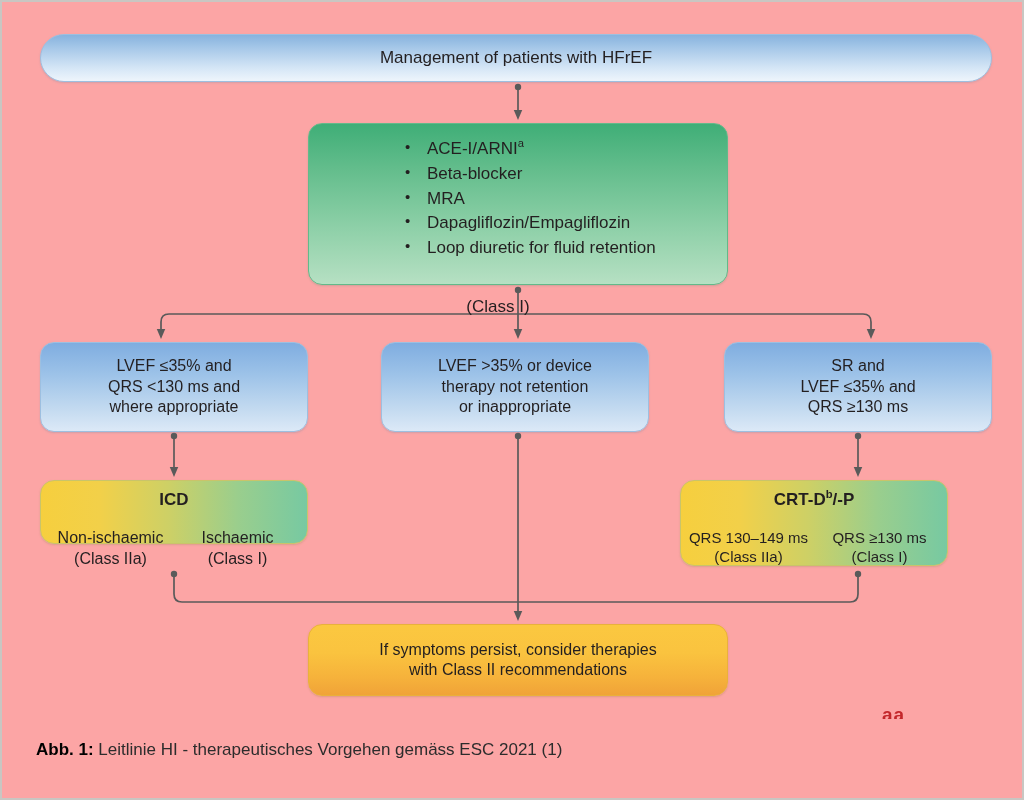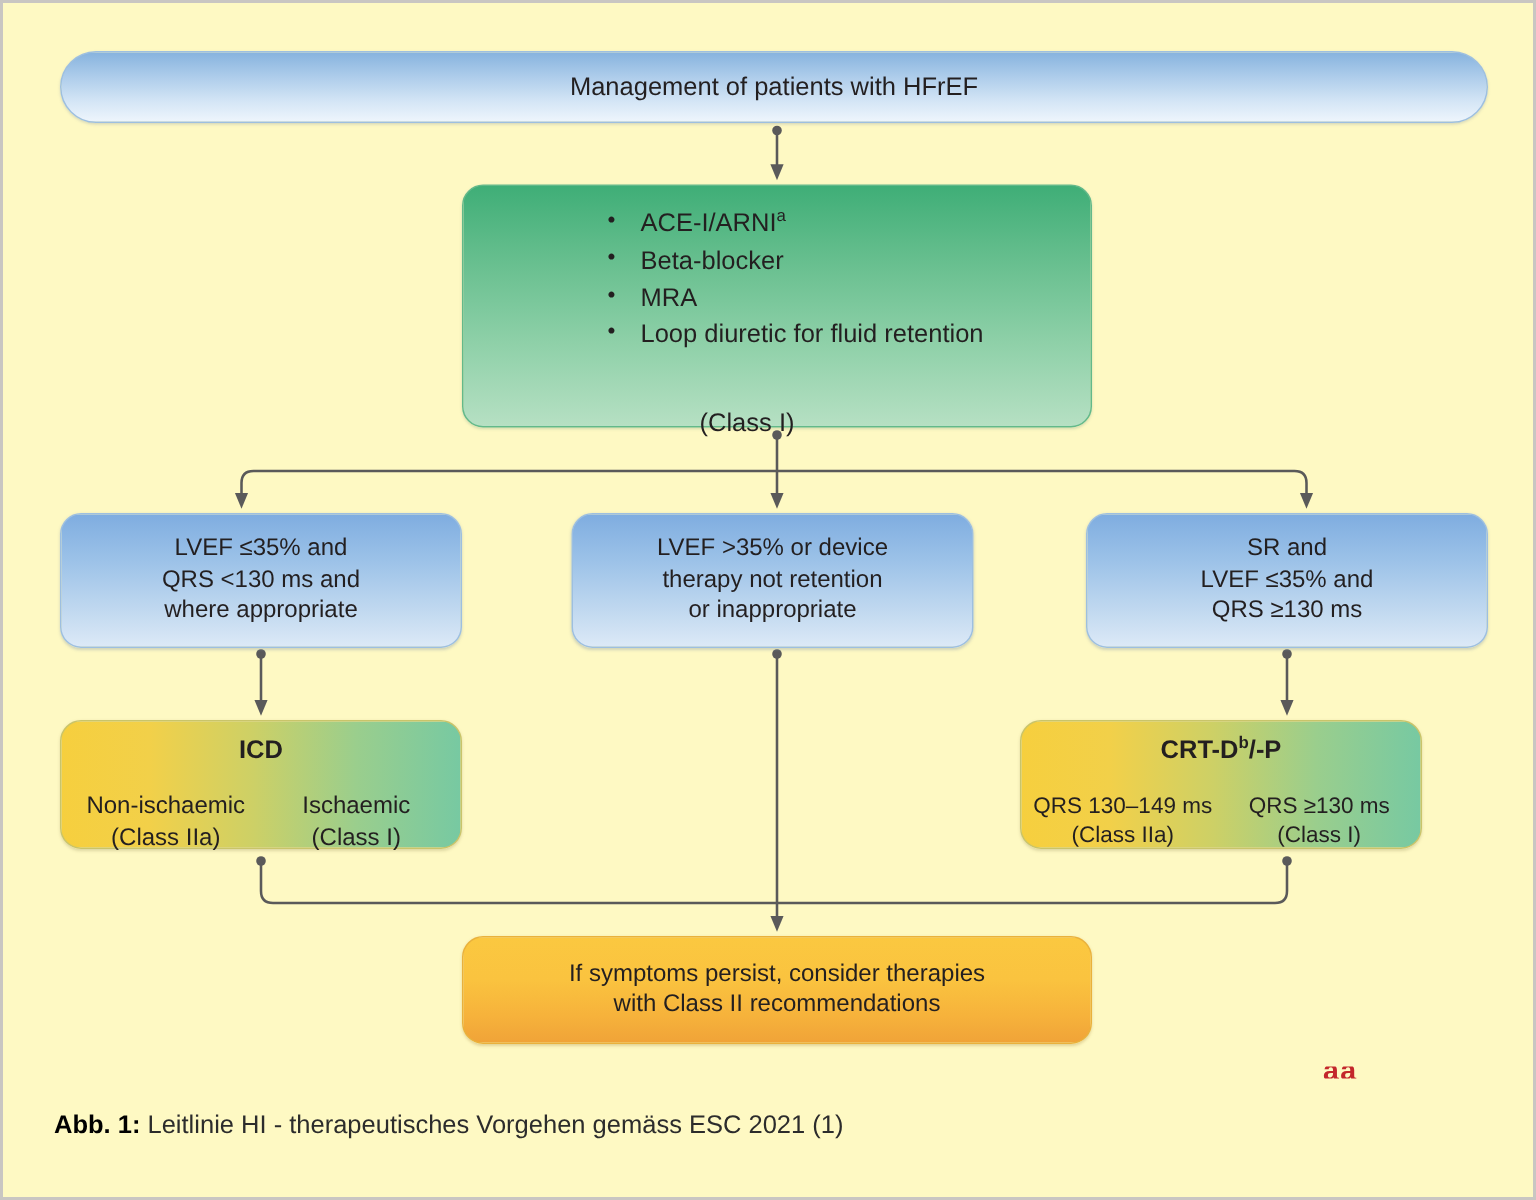--- a/index.html
+++ b/index.html
@@ -11,21 +11,21 @@
     width: 1024px;
     height: 800px;
     font-family: "Liberation Sans", sans-serif;
     overflow: hidden;
   }
 
   #page {
     position: relative;
     width: 1024px;
     height: 800px;
-    background: #fef9c3;
+    background: #fca5a5;
     box-sizing: border-box;
     border: 2px solid #c9c6c2;
     padding-left: 35px;
   }
 
   
   .node {
     position: absolute;
     box-sizing: border-box;
     border-radius: 14px;
@@ -109,21 +109,21 @@
     text-align: center;
     margin-top: 2px;
     padding-right: 40px;
     box-sizing: border-box;
   }
 
   #box-lvef-low  { left: 38px;  top: 340px; width: 268px; height: 90px; font-size: 16px; }
   #box-lvef-high { left: 379px; top: 340px; width: 268px; height: 90px; font-size: 16px; }
   #box-sr        { left: 722px; top: 340px; width: 268px; height: 90px; font-size: 16px; align-items: center; }
 
-  #box-icd { left: 38px;  top: 478px; width: 268px; height: 86px; font-size: 16px;
+  #box-icd { left: 38px;  top: 478px; width: 268px; height: 64px; font-size: 16px;
              justify-content: space-between; padding-top: 8px; }
   #box-crt { left: 678px; top: 478px; width: 268px; height: 86px; font-size: 16px;
              justify-content: space-between; padding-top: 8px; }
 
   .dev-title { font-weight: bold; font-size: 17px; margin-bottom: 3px; }
   .dev-cols  { display: flex; width: 100%; box-sizing: border-box; margin-top: 14px; }
   .dev-col   { flex: 1; text-align: center; line-height: 1.3; }
   #box-icd .dev-cols { padding: 0 6px; }
   #box-crt .dev-cols { padding: 0 2px; }
   #box-crt .dev-col  { font-size: 15px; white-space: nowrap; }
@@ -216,20 +216,23 @@
       <li>
         <span>ACE-I/ARNI</span><sup>a</sup>
       </li>
       <li>
         <span>Beta-blocker</span>
       </li>
       <li>
         <span>MRA</span>
       </li>
       <li>
+        <span>Dapagliflozin/Empagliflozin</span>
+      </li>
+      <li>
         <span>Loop diuretic for fluid retention</span>
       </li>
     </ul>
     <div class="class-line">(Class I)</div>
   </div>
 
   <div class="node node-blue" id="box-lvef-low">
     <span>LVEF ≤35% and</span>
     <span>QRS &lt;130 ms and</span>
     <span>where appropriate</span>

